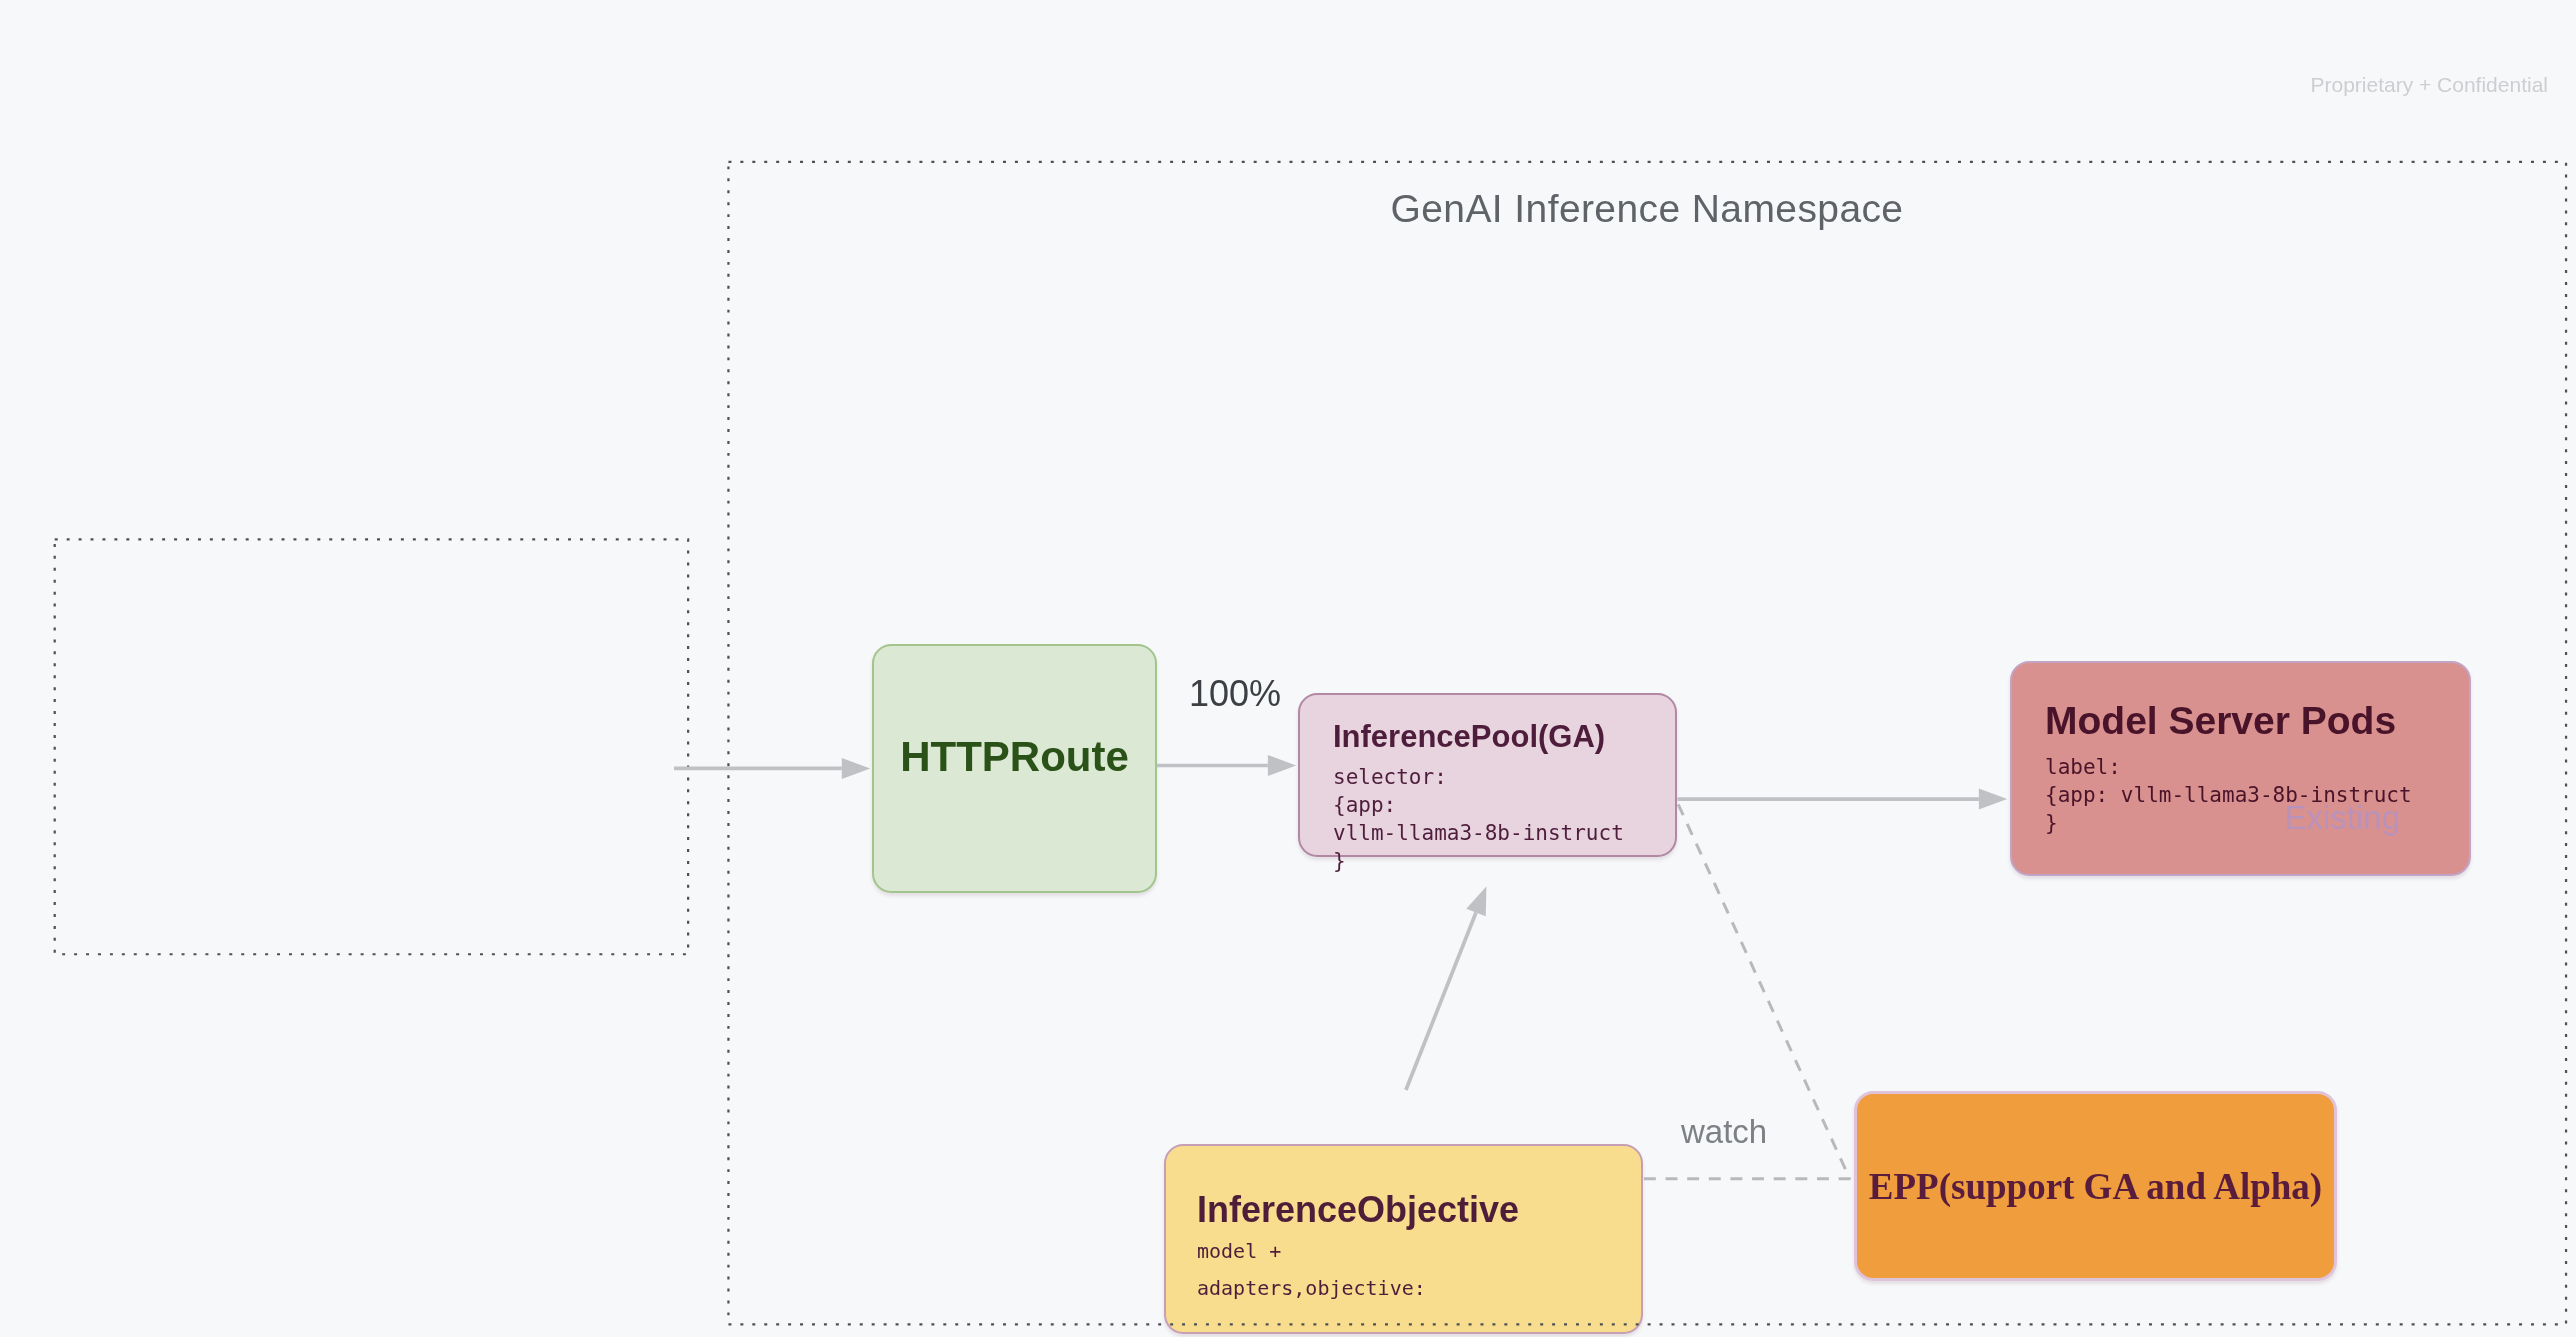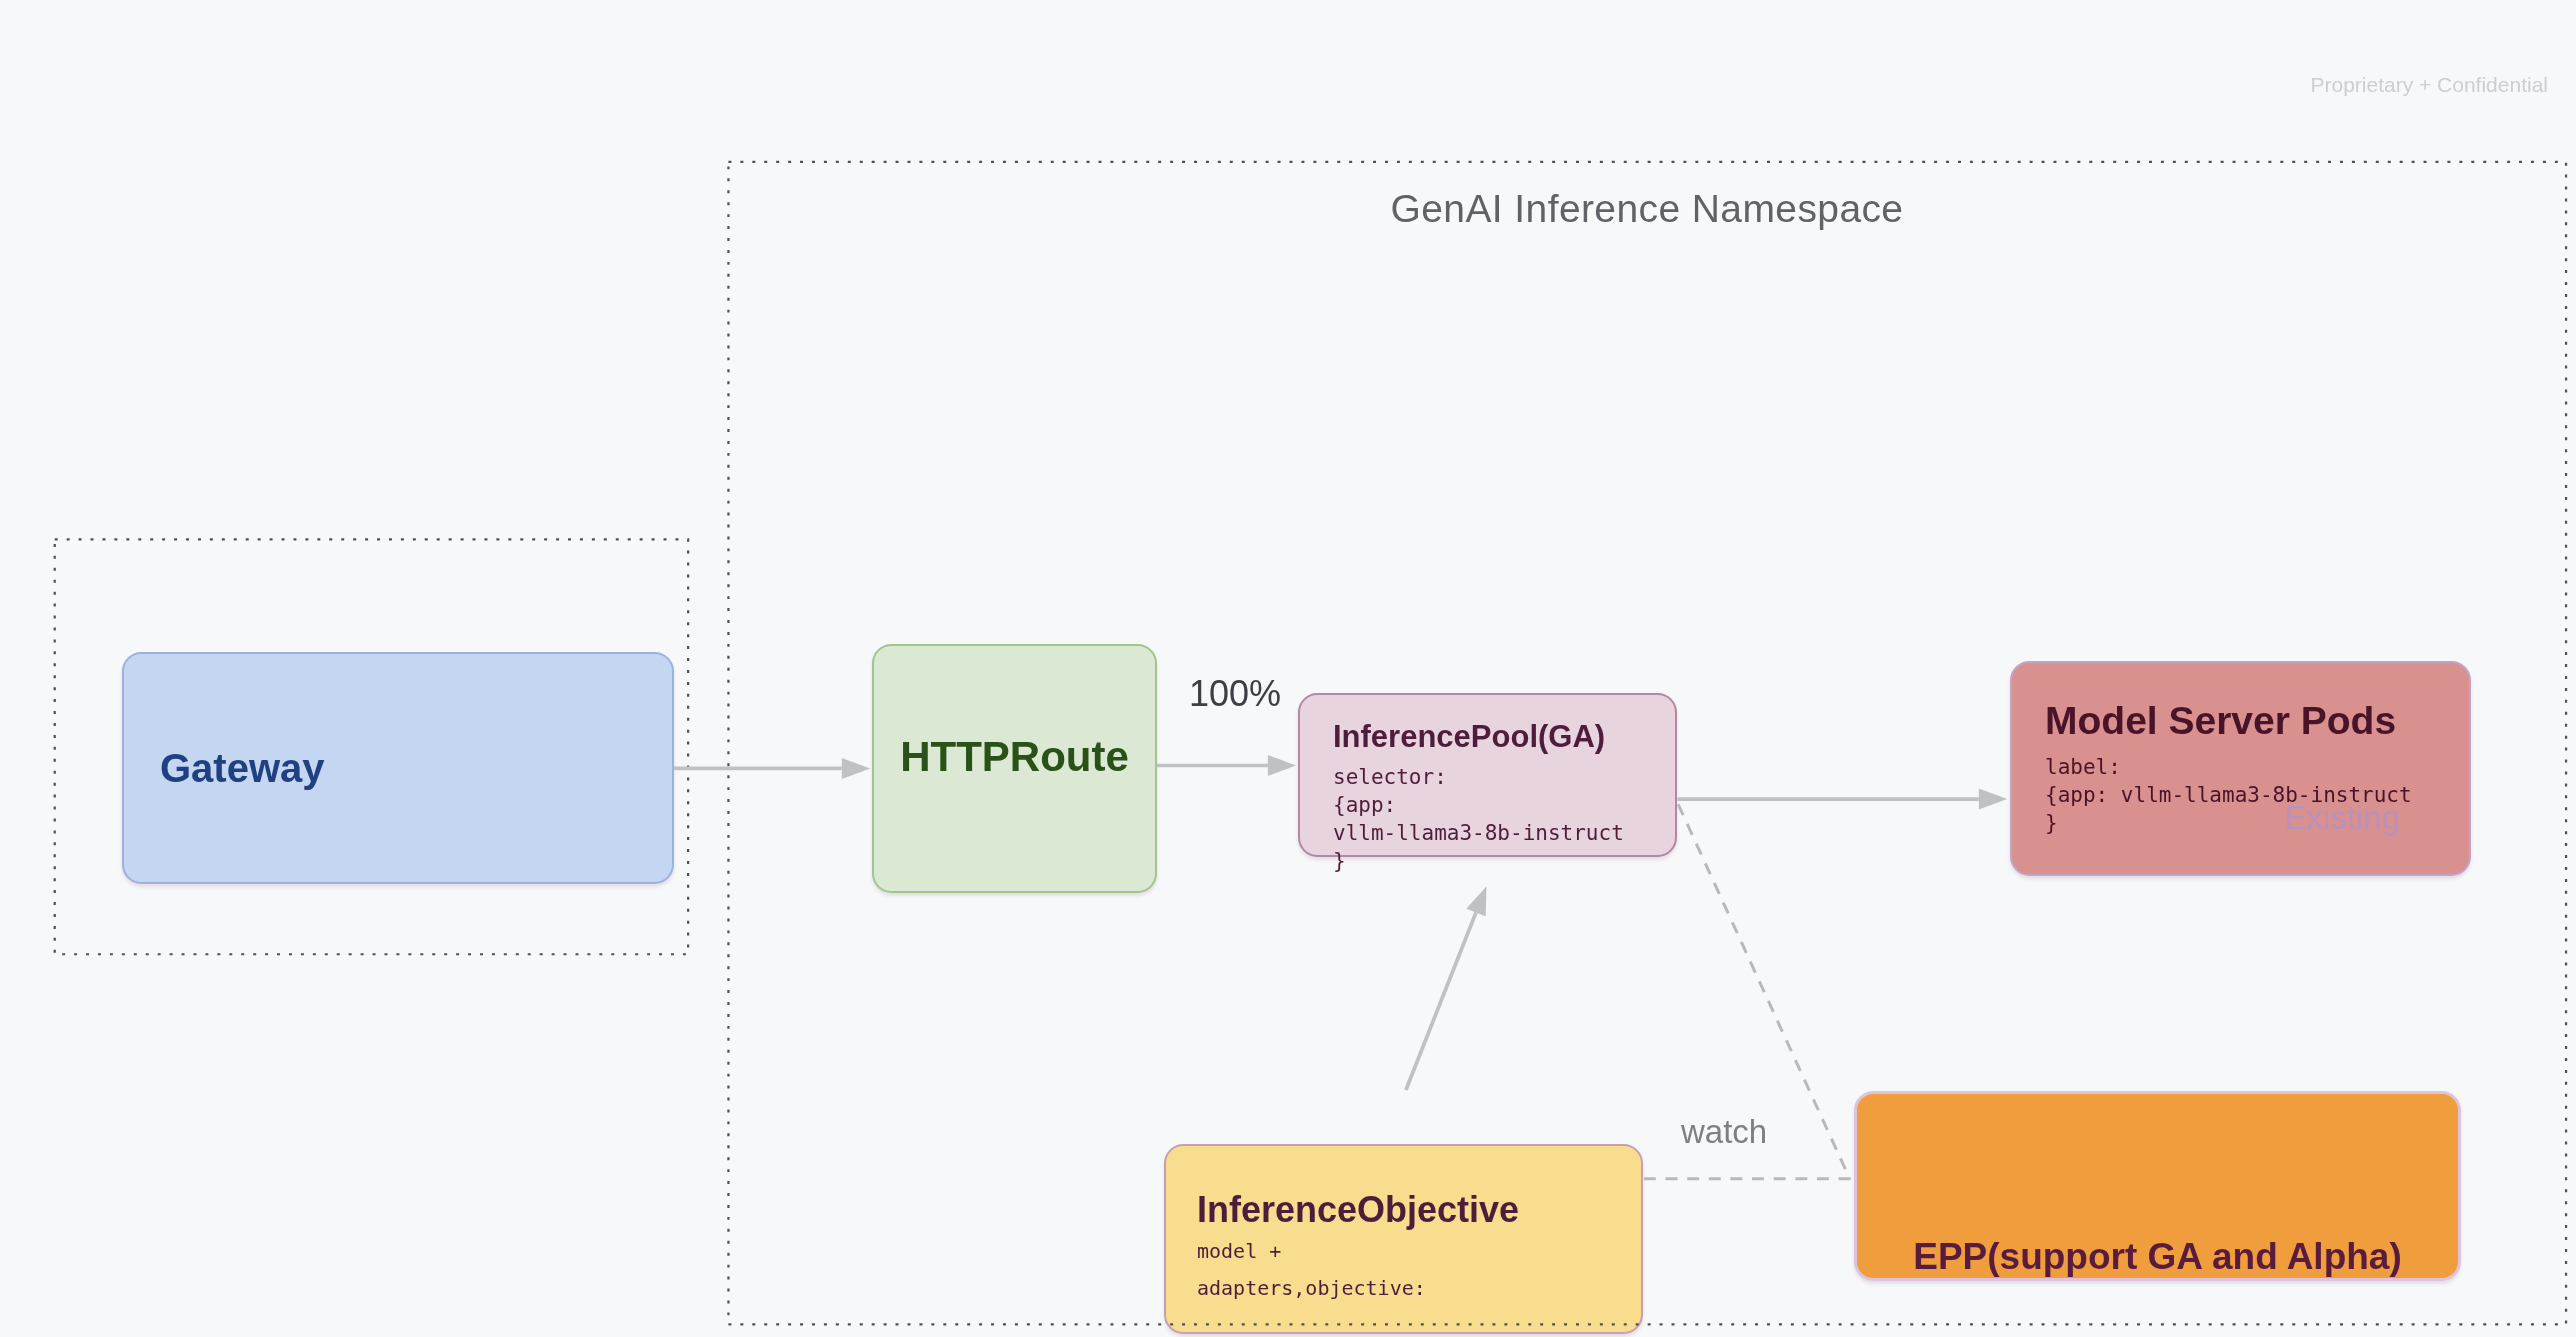--- a/index.html
+++ b/index.html
@@ -29,22 +29,22 @@
   #pool .code{margin-top:7.5px;font-size:21px;line-height:28px;}
   #msp{left:2010px;top:661px;width:461px;height:215px;background:var(--msp-fill);
     border:2.2px solid var(--msp-border);padding:36px 0 0 33px;color:var(--msp-text);}
   #msp .node-title{font-size:39px;font-weight:bold;}
   #msp .code{margin-top:10.4px;font-size:21px;line-height:28px;}
   #msp-tag{right:69px;top:136px;font-size:33px;color:var(--msp-tag-text);}
   #objective{left:1164px;top:1144px;width:479px;height:190px;background:var(--objective-fill);
     border:2.2px solid var(--objective-border);padding:43px 0 0 31px;color:var(--objective-text);}
   #objective .node-title{font-size:36px;font-weight:bold;}
   #objective .code{margin-top:2px;font-size:20px;line-height:37px;}
-  #epp{left:1854px;top:1091px;width:607px;height:190px;background:var(--epp-fill);
-    border:3px solid var(--epp-border);display:flex;align-items:flex-end;justify-content:center;}
+  #epp{left:1854px;top:1091px;width:483px;height:190px;background:var(--epp-fill);
+    border:3px solid var(--epp-border);display:flex;align-items:center;justify-content:center;font-family:Liberation Serif, serif;}
   #epp .node-label{color:var(--epp-text);font-size:37px;font-weight:bold;}
   .code{font-family:"DejaVu Sans Mono",monospace;}
   .edge-label{z-index:6;}
   #weight-label{left:1189px;top:673px;font-size:36px;color:var(--edge-label-dark);}
   #watch-label{left:1681px;top:1113px;font-size:33px;color:var(--edge-label-gray);}
 </style>
 </head>
 <body>
 
 <div id="canvas">
@@ -66,23 +66,20 @@
 
     <path class="edge-line" d="M1884,1461 L1978,1223"></path>
     <polygon class="edge-head" points="1992,1188 1991,1228 1965,1218"></polygon>
 
     <path class="edge-dashed" d="M2249,1078 L2479,1580"></path>
     <path class="edge-dashed" d="M2203,1580 H2480"></path>
   </svg>
 
   <div id="genai-title" class="abs ns-title">GenAI Inference Namespace</div>
 
-  <div id="gateway" class="abs node">
-    <div class="node-label">Gateway</div>
-  </div>
 
   <div id="httproute" class="abs node">
     <div class="node-label">HTTPRoute</div>
   </div>
 
   <div id="pool" class="abs node">
     <div class="node-title">InferencePool(GA)</div>
     <div class="code">
       <div>selector:</div>
       <div>{app:</div>

